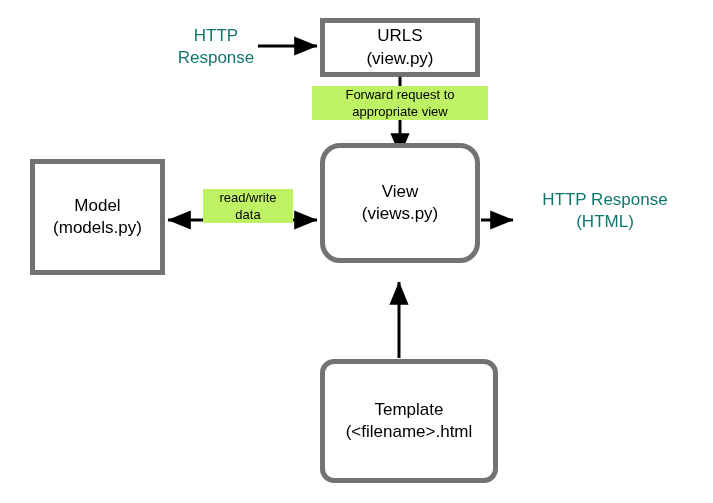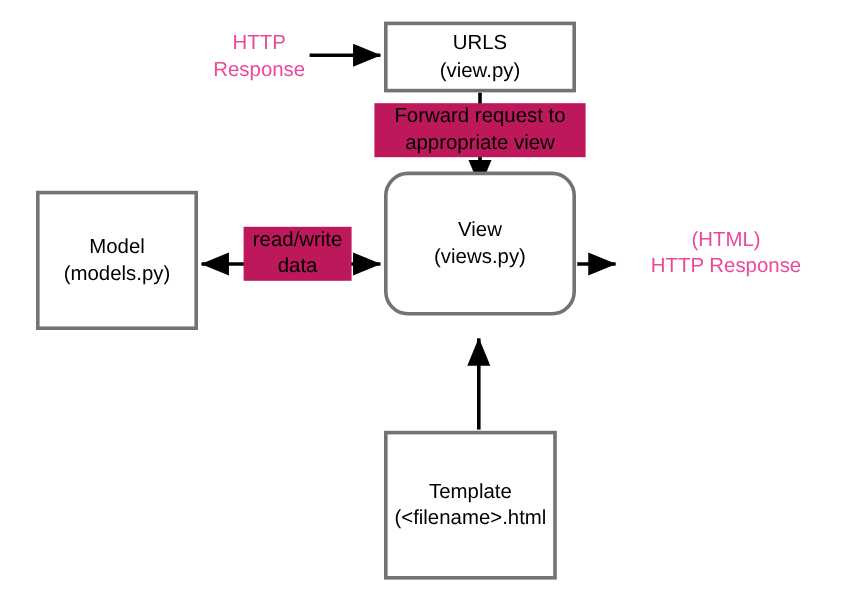--- a/index.html
+++ b/index.html
@@ -14,75 +14,75 @@
   #diagram-canvas {
     position: relative;
     width: 713px;
     height: 503px;
     background: #ffffff;
     overflow: hidden;
   }
   .node-box {
     position: absolute;
     box-sizing: border-box;
-    border: 3px solid #737373;
+    border: 5px solid #737373;
     background: #ffffff;
     display: flex;
     flex-direction: column;
     align-items: center;
     justify-content: center;
     text-align: center;
     z-index: 3;
   }
   .node-line {
     display: block;
     font-size: 17px;
     line-height: 1.32;
     white-space: nowrap;
     color: #000000;
   }
   .edge-label {
     position: absolute;
     text-align: center;
-    font-size: 17px;
+    font-size: 13px;
     line-height: 1.32;
     color: #000000;
-    background: #be185d;
+    background: #bef264;
     z-index: 4;
     white-space: nowrap;
   }
   .edge-label .lbl-line {
     display: block;
   }
   .free-label {
     position: absolute;
     text-align: center;
     font-size: 17px;
     line-height: 1.32;
-    color: #ec4899;
+    color: #0f766e;
     z-index: 4;
     white-space: nowrap;
   }
   .free-label .lbl-line {
     display: block;
   }
   svg.edges {
     position: absolute;
     left: 0;
     top: 0;
     width: 713px;
     height: 503px;
     z-index: 2;
   }
 
   
   #node-urls     { left: 320px; top: 18px;  width: 160px; height: 59px; }
   #node-model    { left: 30px;  top: 159px; width: 135px; height: 116px; }
   #node-view     { left: 320px; top: 143px; width: 160px; height: 120px; border-radius: 20px; }
-  #node-template { left: 320px; top: 359px; width: 144px; height: 124px; }
+  #node-template { left: 320px; top: 359px; width: 178px; height: 124px; border-radius: 14px; }
 
   
   #label-http-request { left: 152px; top: 25px;  width: 128px; }
   #label-forward      { left: 312px; top: 86px;  width: 176px; }
   #label-readwrite    { left: 203px; top: 189px; width: 90px;  }
   #label-http-response{ left: 520px; top: 189px; width: 170px; }
 </style>
 </head>
 <body>
 
@@ -137,17 +137,17 @@
     <span class="lbl-line">Forward request to</span>
     <span class="lbl-line">appropriate view</span>
   </div>
 
   <div class="edge-label" id="label-readwrite">
     <span class="lbl-line">read/write</span>
     <span class="lbl-line">data</span>
   </div>
 
   <div class="free-label" id="label-http-response">
+    <span class="lbl-line">HTTP Response</span>
     <span class="lbl-line">(HTML)</span>
-    <span class="lbl-line">HTTP Response</span>
   </div>
 
 </div>
 
 </body></html>

